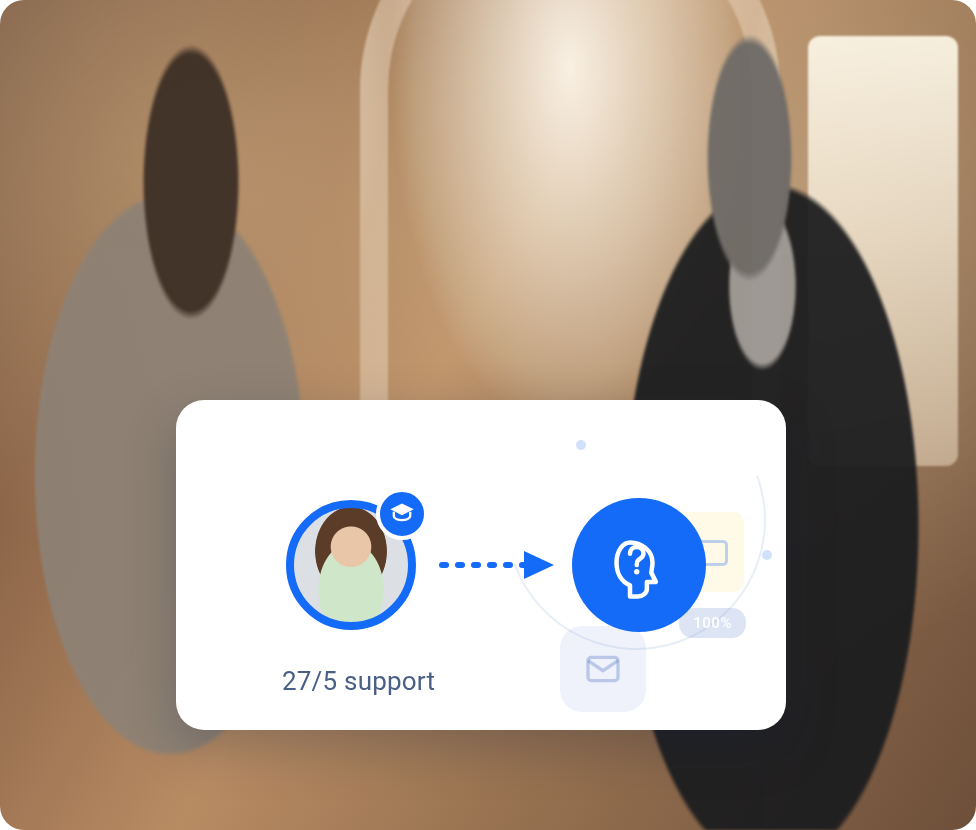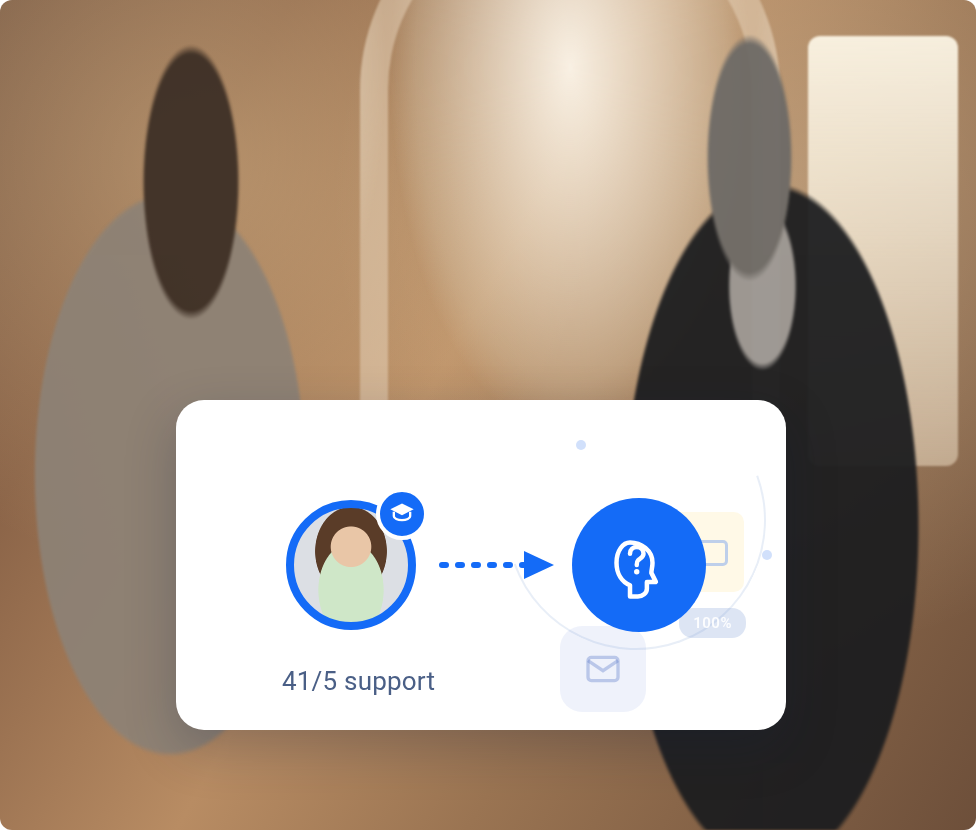--- a/index.html
+++ b/index.html
@@ -1,21 +1,21 @@
 <!DOCTYPE html>
 <html><head>
 <meta charset="utf-8">
 <style>
   * { box-sizing: border-box; margin: 0; padding: 0; }
   html, body { width: 976px; height: 830px; overflow: hidden; font-family: -apple-system, BlinkMacSystemFont, "Segoe UI", Roboto, Helvetica, Arial, sans-serif; }
   .stage {
     position: relative;
     width: 976px;
     height: 830px;
-    border-radius: 12px;
+    border-radius: 24px;
     overflow: hidden;
     background:
       radial-gradient(circle at 20% 20%, rgba(255,225,170,0.35), transparent 40%),
       radial-gradient(circle at 80% 25%, rgba(255,235,200,0.3), transparent 45%),
       linear-gradient(120deg, #7a5a44 0%, #8b6448 20%, #b88c63 45%, #9a7452 65%, #6d4f3a 100%);
   }
   
   .bgshape { position: absolute; filter: blur(1px); }
   .arch {
     left: 360px; top: -120px; width: 420px; height: 560px;
@@ -171,15 +171,15 @@
 
       <div class="big-circle">
         <svg width="72" height="72" viewBox="0 0 64 64">
           <path d="M24 12 c10 0 20 7 20 18 c0 4 -1 6 -1 9 l4 8 h-8 v6 c0 4 -4 7 -8 7 h-7 v-10 c-7 -3 -12 -10 -12 -20 c0 -11 6 -18 12 -18 z" fill="none" stroke="#ffffff" stroke-width="4" stroke-linejoin="round" stroke-linecap="round"></path>
           <path d="M24 22 c0 -4 3 -6 6 -6 s6 2 6 6 c0 3 -3 4 -5 6 c-1 1 -1 2 -1 4" fill="none" stroke="#ffffff" stroke-width="4" stroke-linecap="round"></path>
           <circle cx="30" cy="38" r="2.4" fill="#ffffff"></circle>
         </svg>
       </div>
     </div>
 
-    <div class="support-label">41/5 support</div>
+    <div class="support-label">27/5 support</div>
   </div>
 </div>
 
 </body></html>

